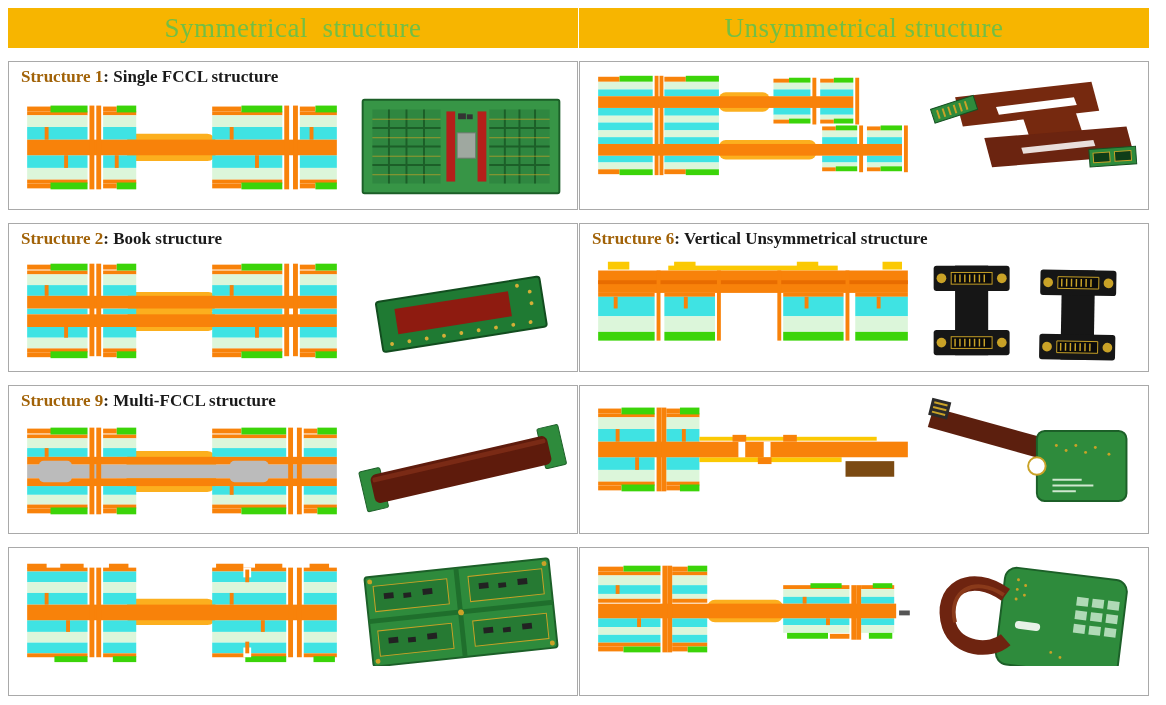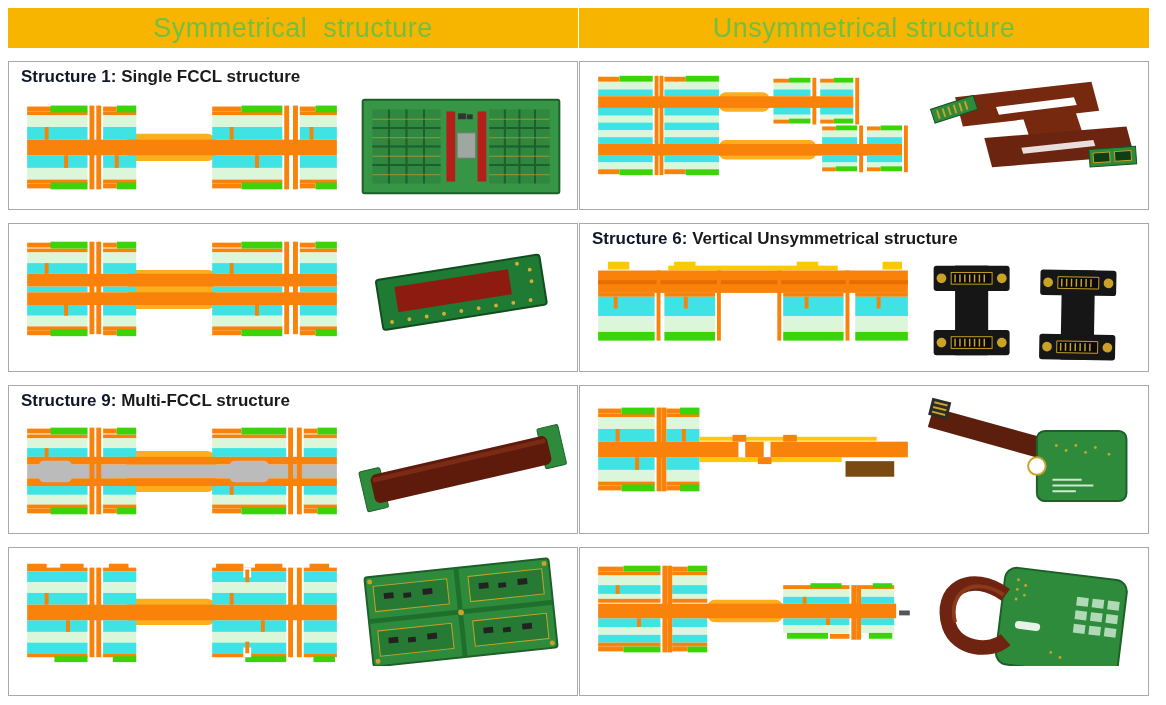--- a/index.html
+++ b/index.html
@@ -1,25 +1,25 @@
 <!DOCTYPE html>
 <html><head>
 <meta charset="utf-8">
 <style>
   html,body{margin:0;padding:0;background:#fff;}
   body{width:1166px;height:705px;font-family:"Liberation Sans",sans-serif;overflow:hidden;}
   .page{position:relative;width:1166px;height:705px;box-sizing:border-box;padding:8px 0 0 8px;}
-  .cols{display:flex;gap:1px;}
+  .cols{display:flex;gap:1px;font-family:Liberation Serif, serif;}
   .col{width:570px;display:flex;flex-direction:column;}
   .hdr{height:40px;background:#F7B500;display:flex;align-items:center;justify-content:center;
        font-size:27px;color:#72BF44;white-space:pre;letter-spacing:.5px;}
   .panel{border:1px solid #A9A9A9;background:#fff;margin-top:13px;height:149px;box-sizing:border-box;
          padding:3px 8px 2px;}
   .ptitle{font-size:17px;font-weight:bold;color:#1a1a1a;margin:2px 0 0 4px;line-height:20px;}
-  .ptitle .green{color:#0f172a;}
+  .ptitle .green{color:#a16207;}
   .pbody{display:flex;align-items:center;justify-content:space-between;height:118px;}
   .diagram{width:330px;height:112px;flex:none;}
   .photo{width:215px;height:112px;flex:none;}
   
   .o{fill:#F8820A}.od{fill:#E86C00}.c{fill:#3FE3E3}.p{fill:#DCF6DA}.g{fill:#3BD409}
   .y{fill:#FBC903}.hl{fill:#FCAF1E}.gy{fill:#BBBBBB}.br{fill:#7B4A12}.w{fill:#ffffff}
 </style>
 </head>
 <body>
 
@@ -104,20 +104,21 @@
             <rect x="92" y="22" width="9" height="72" fill="#B51F1A"></rect>
               <rect x="124" y="22" width="9" height="72" fill="#B51F1A"></rect>
             <rect x="103" y="44" width="19" height="26" fill="#9FA8A0" stroke="#6F7A70"></rect>
             <rect x="104" y="24" width="8" height="6" fill="#333"></rect>
               <rect x="113" y="25" width="6" height="5" fill="#333"></rect>
           </svg>
         </div>
       </section>
 
       <section class="panel">
+        <h3 class="ptitle"><span class="green">Structure 2</span><span>: Book structure</span></h3>
         <div class="pbody">
           <svg class="diagram" viewBox="0 0 330 115">
             <rect class="hl" x="108" y="41" width="92" height="21" rx="8"></rect>
               <rect class="hl" x="108" y="60" width="92" height="21" rx="8"></rect>
             <g>
               <rect class="o" x="6" y="19" width="62" height="4"></rect>
                 <rect class="p" x="6" y="23" width="62" height="11"></rect>
                 <rect class="c" x="6" y="34" width="62" height="11"></rect>
                 <rect class="c" x="6" y="58" width="62" height="6"></rect>
                 <rect class="c" x="6" y="77" width="62" height="11"></rect>

